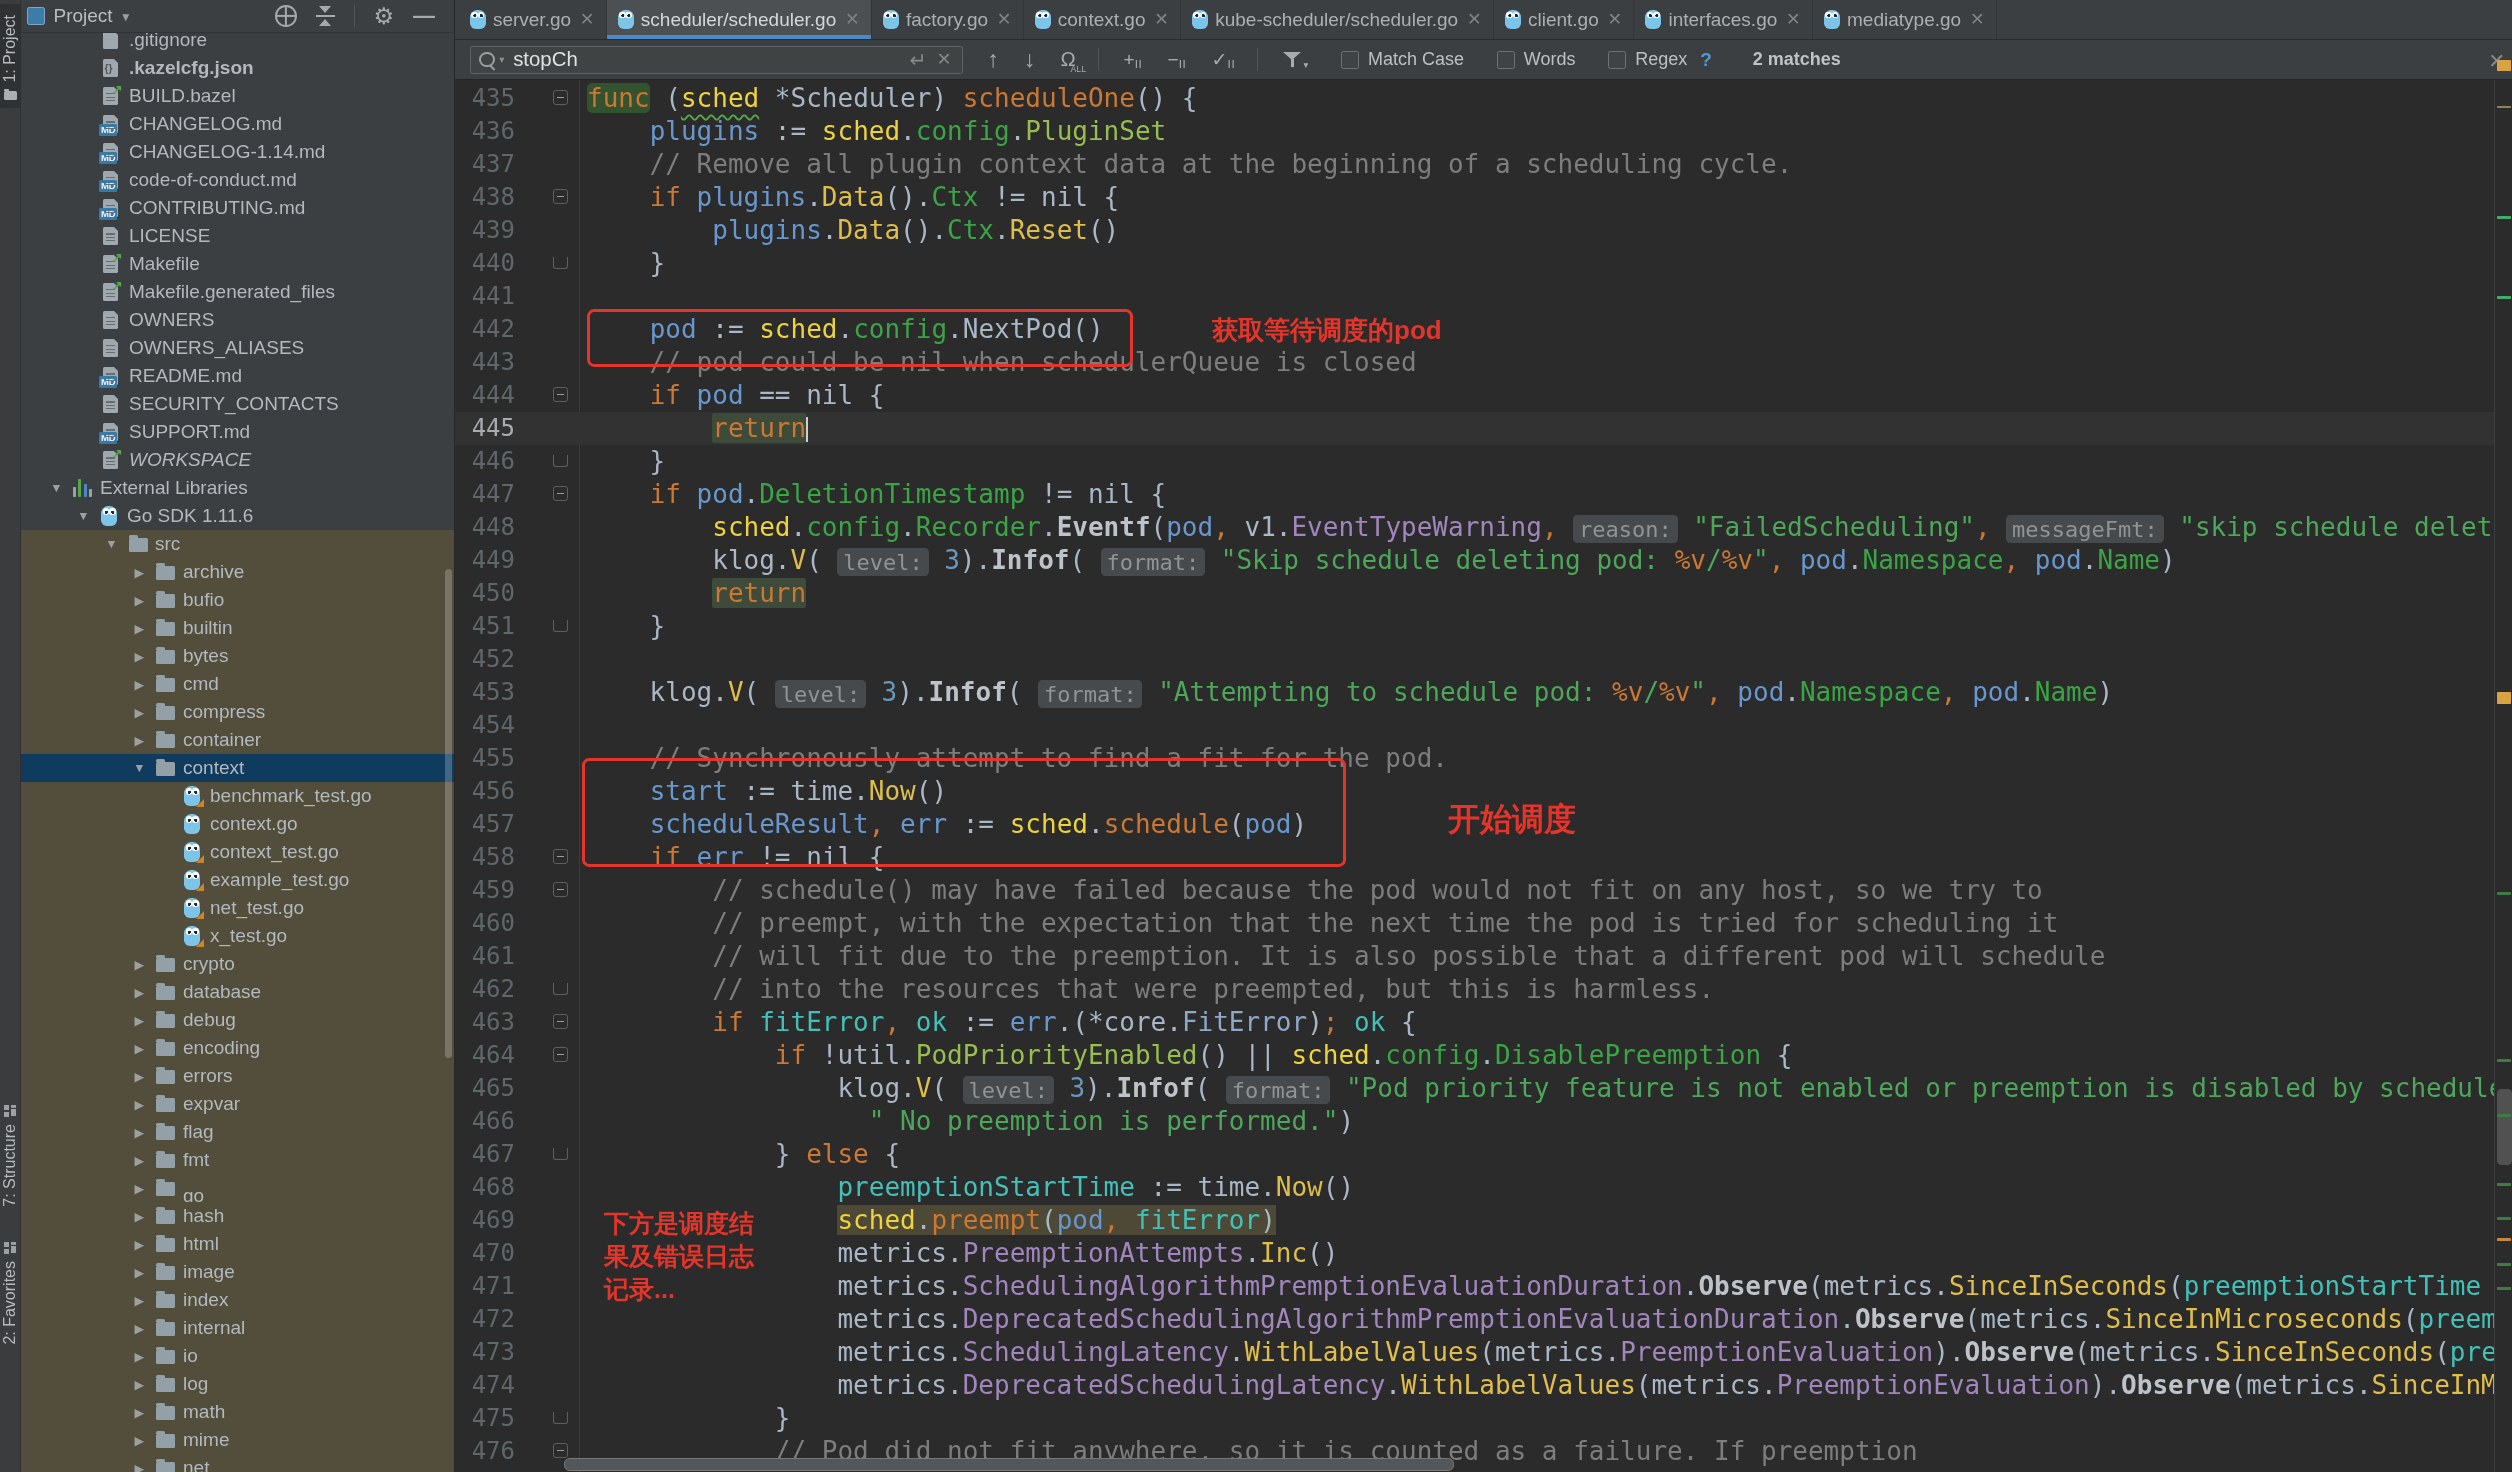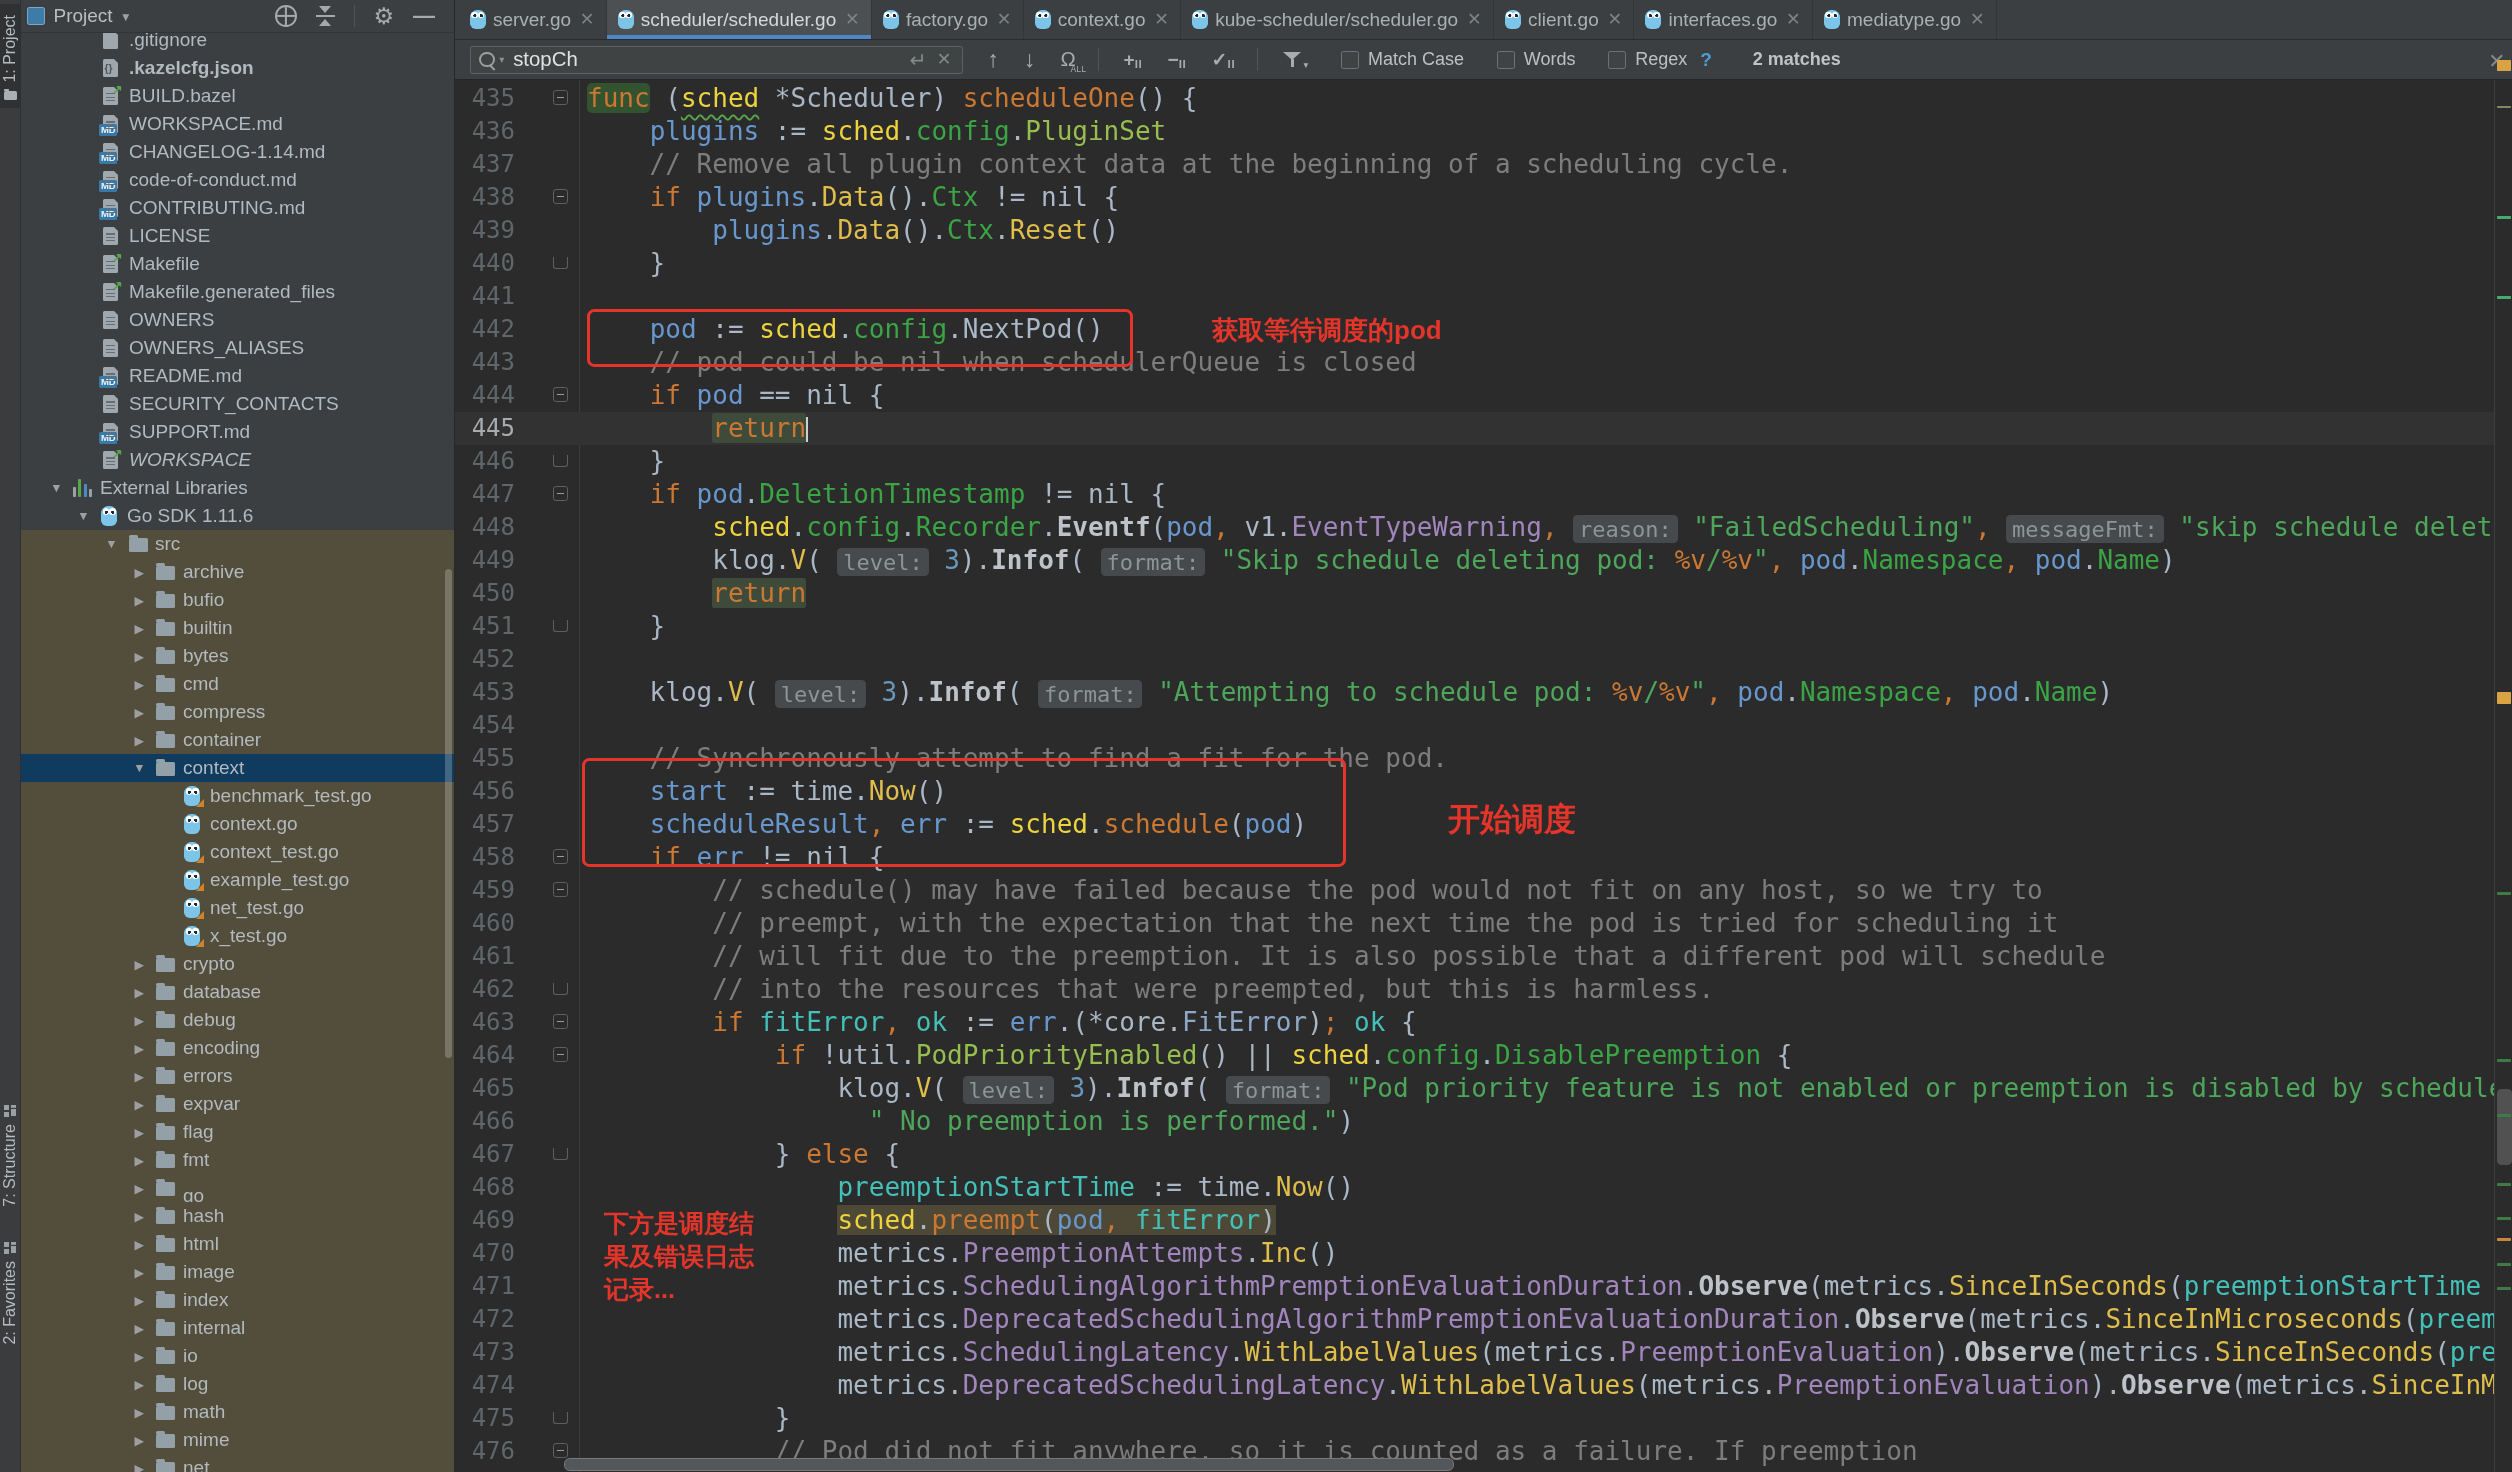--- a/index.html
+++ b/index.html
@@ -78,21 +78,21 @@
   #search-field{position:relative;margin-left:14.6px;width:493px;height:28px;background:#3F4344;border:1.5px solid #5E6264;border-radius:2.2px;display:flex;align-items:center;box-sizing:border-box;}
   .mag{width:11.7px;height:11.7px;border:2.2px solid #9B9FA1;border-radius:50%;position:relative;margin-left:8.7px;flex:none;}
   .mag::after{content:"";position:absolute;width:2.2px;height:6.6px;background:#9B9FA1;left:10.2px;top:10.2px;transform:rotate(-45deg);}
   .mag-caret{color:#8B8F91;font-size:10.2px;margin-left:4.4px;}
   #search-text{color:#DFE2E4;font-size:20.4px;margin-left:8.7px;flex:1;}
   .field-enter{color:#84898B;font-size:20.4px;margin-right:10.2px;}
   .field-x{color:#84898B;font-size:17.5px;margin-right:10.2px;}
   .fb-ic{color:#A9ACAE;font-size:23px;margin-left:25px;flex:none;}
   .fb-omega{position:relative;font-size:20.4px;}
   .fb-omega small{position:absolute;bottom:-2.9px;right:-10.2px;font-size:8.7px;letter-spacing:0;}
-  .fb-sel{font-size:19px;font-weight:bold;} .fb-sel i{font-style:normal;font-size:11.7px;vertical-align:-1.5px;letter-spacing:0.7px;}
+  .fb-sel{font-size:19px;} .fb-sel i{font-style:normal;font-size:11.7px;vertical-align:-1.5px;letter-spacing:0.7px;}
   .fb-div{width:0.7px;height:23px;background:#505456;margin-left:22px;flex:none;}
   .funnel{margin-left:25px;position:relative;width:19px;height:19px;flex:none;}
   .funnel::before{content:"";position:absolute;left:0;top:1.5px;width:0;height:0;border-left:9.5px solid transparent;border-right:9.5px solid transparent;border-top:8.7px solid #A9ACAE;}
   .funnel::after{content:"";position:absolute;left:8px;top:8.7px;width:2.9px;height:8.7px;background:#A9ACAE;}
   .funnel-caret{color:#A9ACAE;font-size:9.5px;margin-left:1.5px;align-self:flex-end;margin-bottom:8.7px;}
   .cb-group{display:flex;align-items:center;margin-left:33px;}
   .checkbox{width:16px;height:16px;border:1.5px solid #6E7273;border-radius:2.2px;background:#3F4344;flex:none;}
   .cb-label{color:#BCC0C3;font-size:18px;margin-left:8.7px;}
   .help-q{color:#4C9CD6;font-size:19px;font-weight:bold;margin-left:13px;}
   #match-count{color:#BFC3C6;font-size:18px;font-weight:bold;margin-left:41px;}
@@ -172,21 +172,21 @@
       <div class="trow">
         <span class="ic-file lines ticon" style="left: 82px;">
           <span class="arr">↗</span>
         </span>
         <span class="tlabel" style="left: 108px;">BUILD.bazel</span>
       </div>
       <div class="trow">
         <span class="ic-file lines ticon" style="left: 82px;">
           <span class="badge-md">MD</span>
         </span>
-        <span class="tlabel" style="left: 108px;">WORKSPACE.md</span>
+        <span class="tlabel" style="left: 108px;">CHANGELOG.md</span>
       </div>
       <div class="trow">
         <span class="ic-file lines ticon" style="left: 82px;">
           <span class="badge-md">MD</span>
         </span>
         <span class="tlabel" style="left: 108px;">CHANGELOG-1.14.md</span>
       </div>
       <div class="trow">
         <span class="ic-file lines ticon" style="left: 82px;">
           <span class="badge-md">MD</span>

